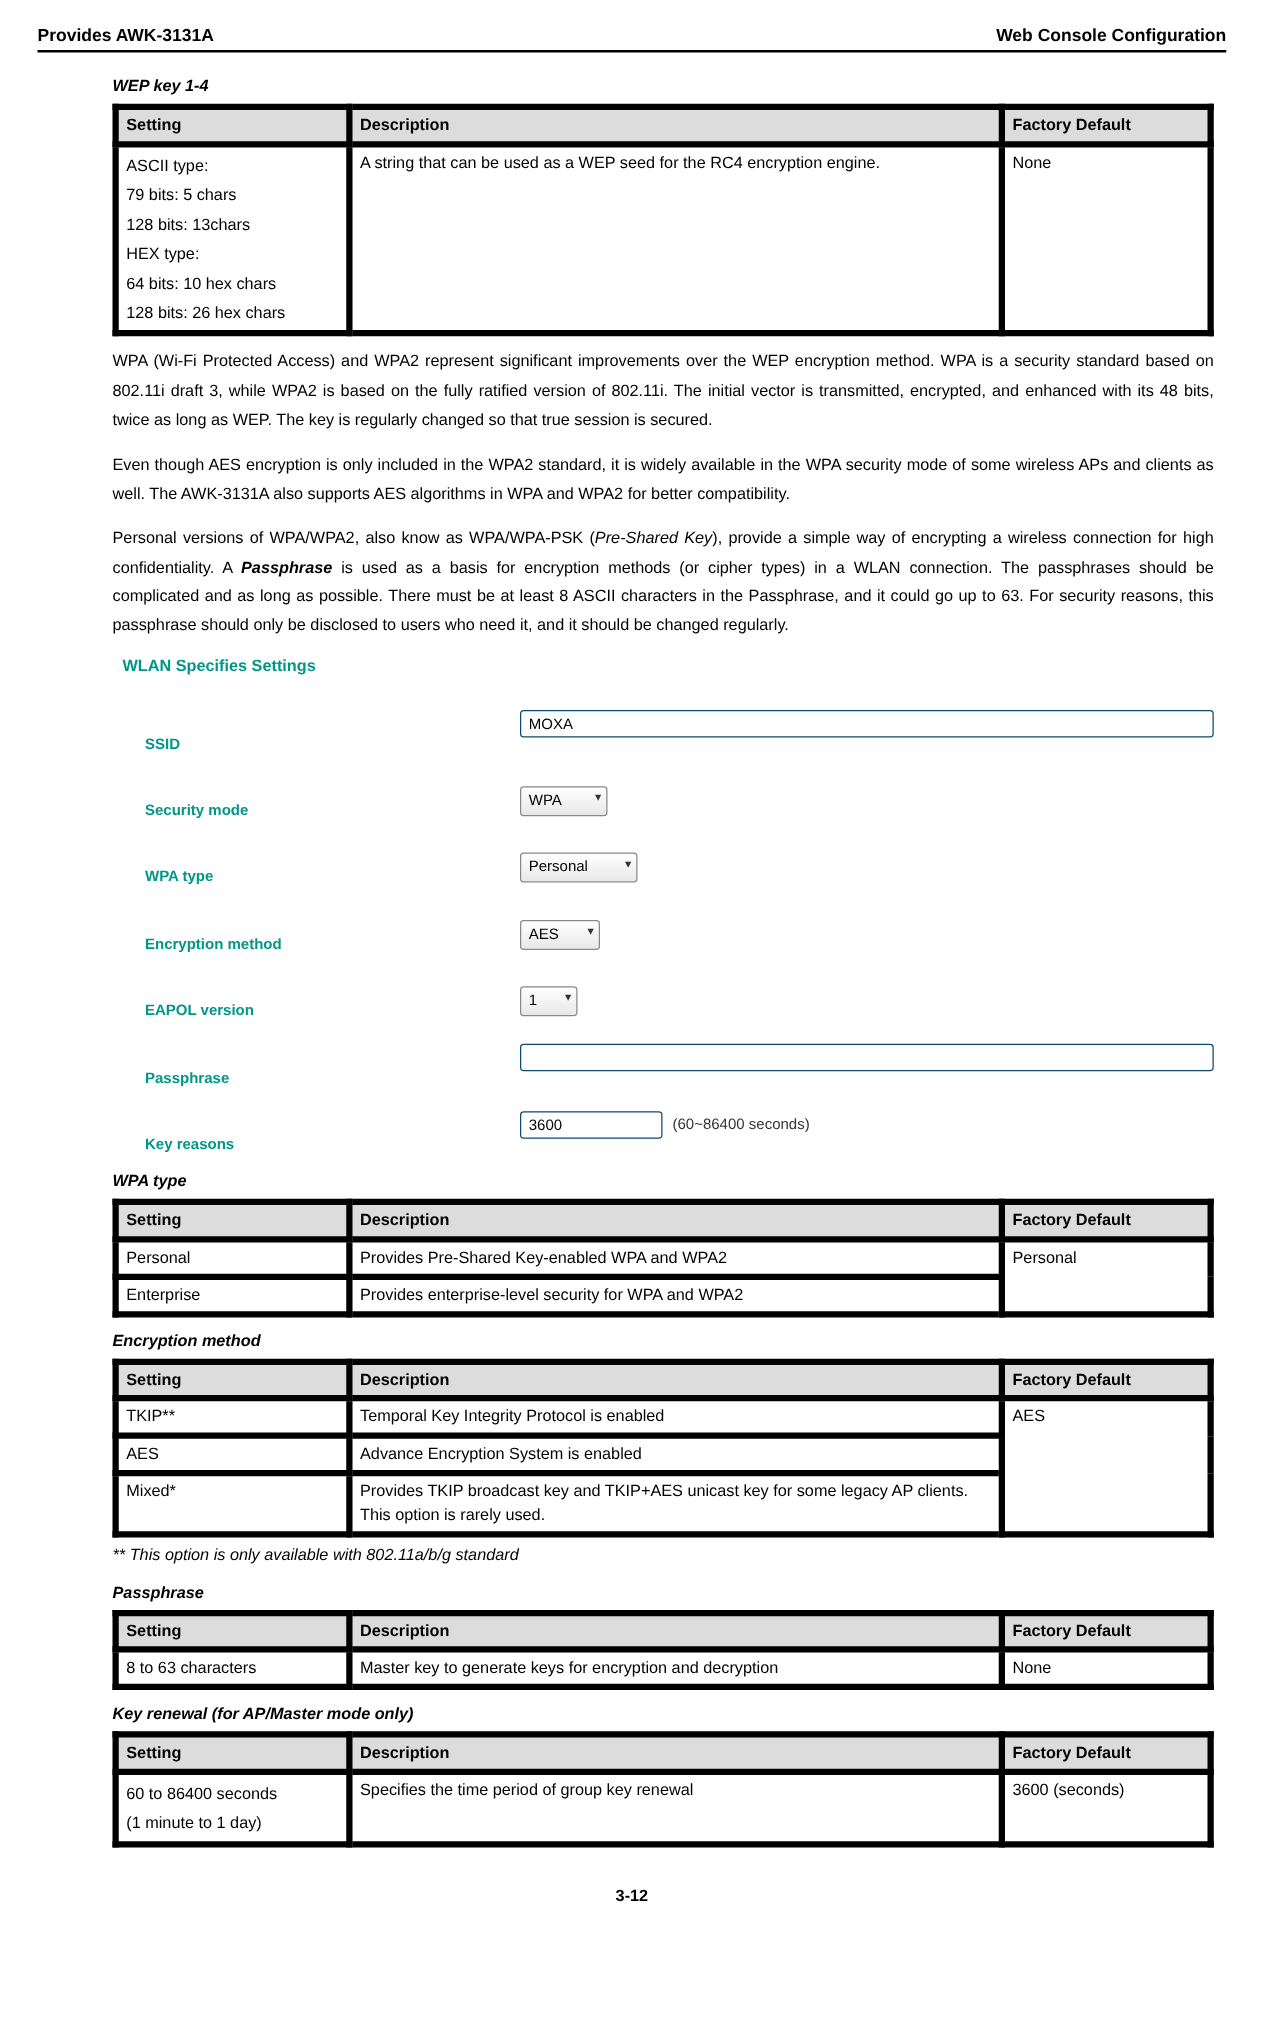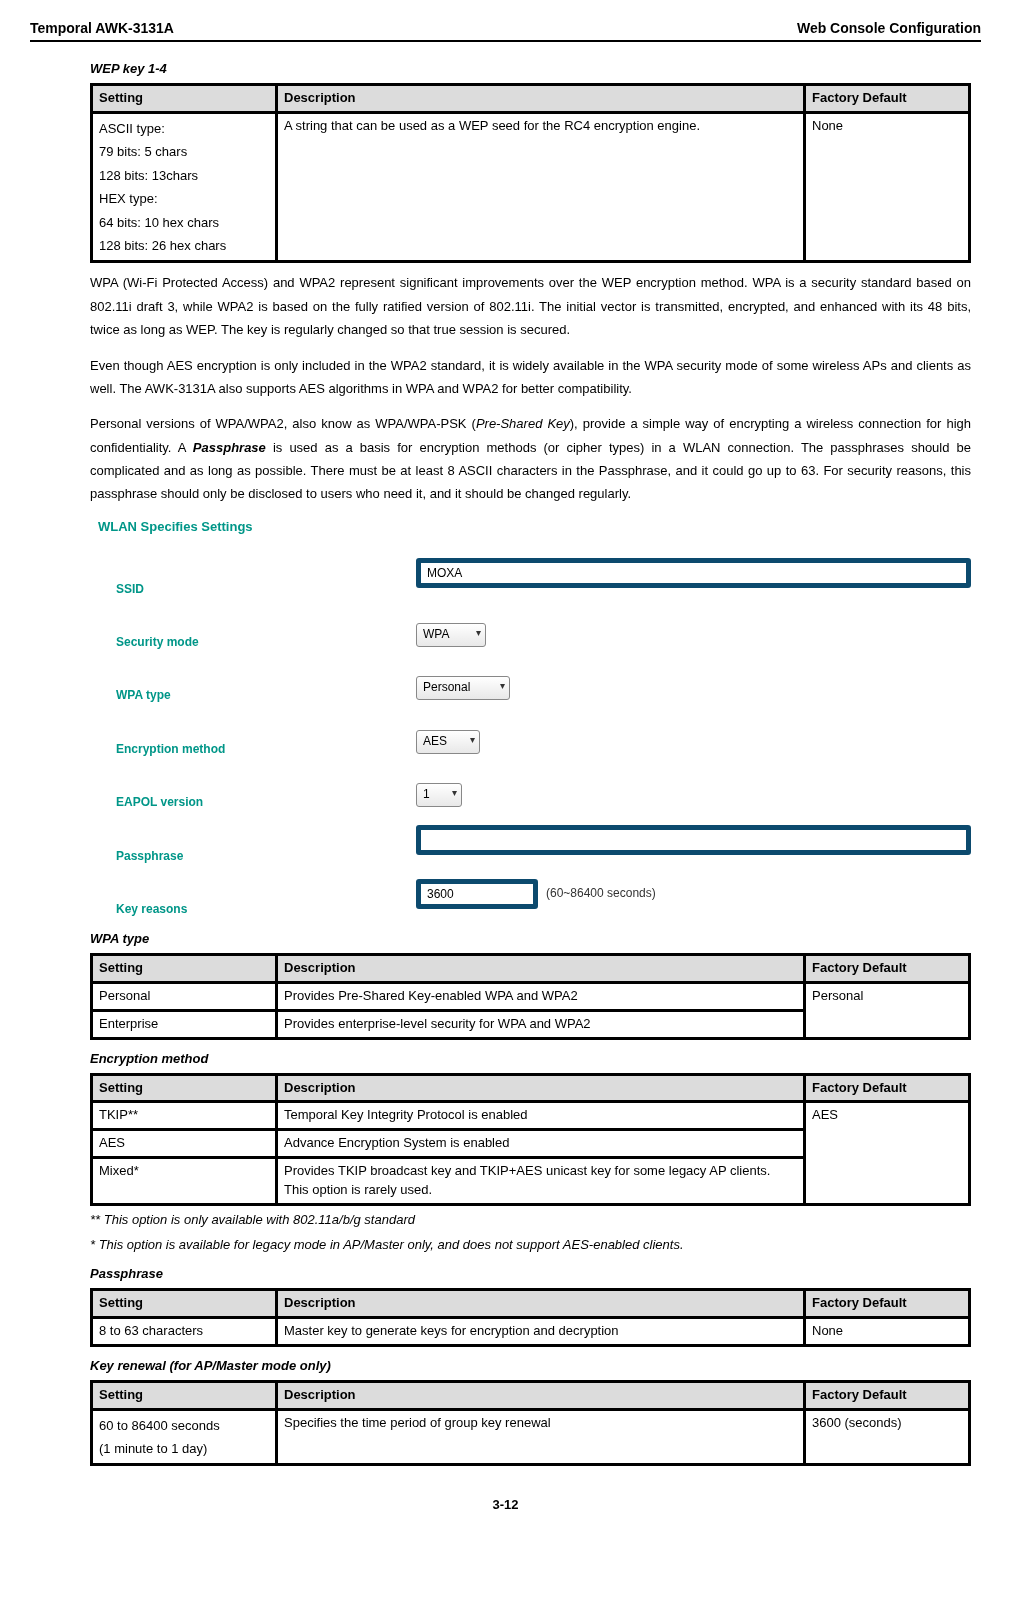--- a/index.html
+++ b/index.html
@@ -31,21 +31,21 @@
     font-style: italic;
     margin: 10px 0 4px 0;
     font-size: 13px;
   }
   table.settings {
     border-collapse: collapse;
     width: 100%;
     font-size: 13px;
   }
   table.settings th, table.settings td {
-    border: 3px solid #000000;
+    border: 5px solid #000000;
     padding: 3px 6px;
     text-align: left;
     vertical-align: top;
   }
   table.settings th {
     background: #dcdcdc;
     font-weight: bold;
   }
   .col-set { width: 170px; }
   .col-def { width: 150px; }
@@ -81,21 +81,21 @@
   .wlan-label {
     color: #009688;
     font-weight: bold;
     width: 300px;
     flex-shrink: 0;
     font-size: 12px;
     padding-left: 18px;
     margin-top: 32px;
   }
   .wlan-input-text {
-    border: 5px solid #0c4a6e;
+    border: 1px solid #0c4a6e;
     background: #fff;
     height: 20px;
     border-radius: 3px;
     padding: 0 6px;
     font-size: 12px;
     flex-grow: 1;
   }
   .wlan-select {
     border: 1px solid #888;
     background: linear-gradient(#fff,#e8e8e8);
@@ -130,21 +130,21 @@
     text-align: center;
     font-weight: bold;
     margin-top: 30px;
     font-size: 13px;
   }
 </style>
 </head>
 <body>
 
 <div class="page-header">
-  <span>Temporal AWK-3131A</span>
+  <span>Provides AWK-3131A</span>
   <span>Web Console Configuration</span>
 </div>
 
 <div class="content">
 
   <div class="tbl-caption">WEP key 1-4</div>
   <table class="settings">
     <tbody>
         <tr>
       <th class="col-set">Setting</th>
@@ -242,21 +242,20 @@
       <td>AES</td>
       <td>Advance Encryption System is enabled</td>
     </tr>
     <tr>
       <td>Mixed*</td>
       <td>Provides TKIP broadcast key and TKIP+AES unicast key for some legacy AP clients. This option is rarely used.</td>
     </tr>
   </tbody>
     </table>
   <div class="note">** This option is only available with 802.11a/b/g standard</div>
-  <div class="note">* This option is available for legacy mode in AP/Master only, and does not support AES-enabled clients.</div>
 
   <div class="tbl-caption">Passphrase</div>
   <table class="settings">
     <tbody>
         <tr>
       <th class="col-set">Setting</th>
       <th>Description</th>
       <th class="col-def">Factory Default</th>
     </tr>
     <tr>

